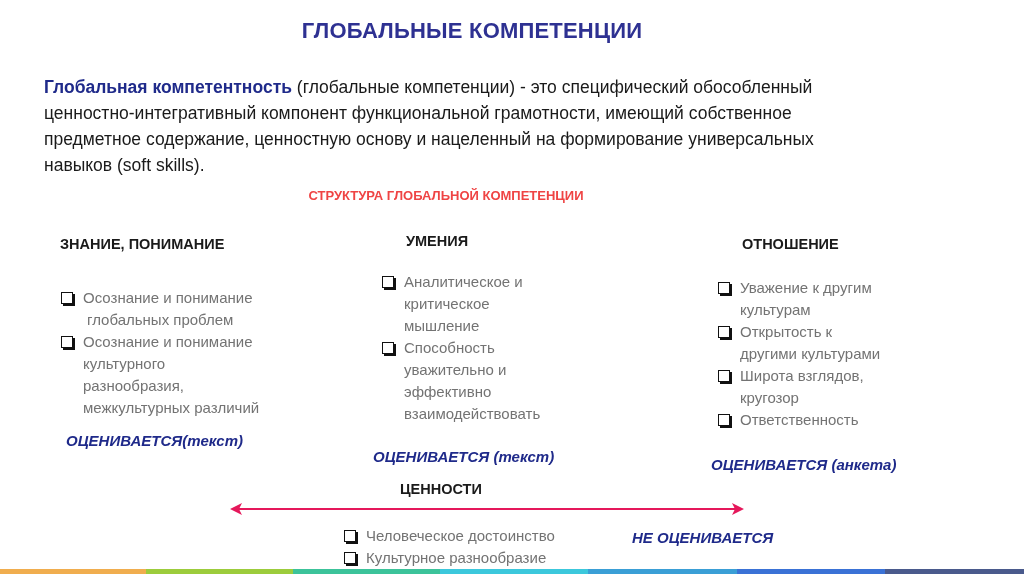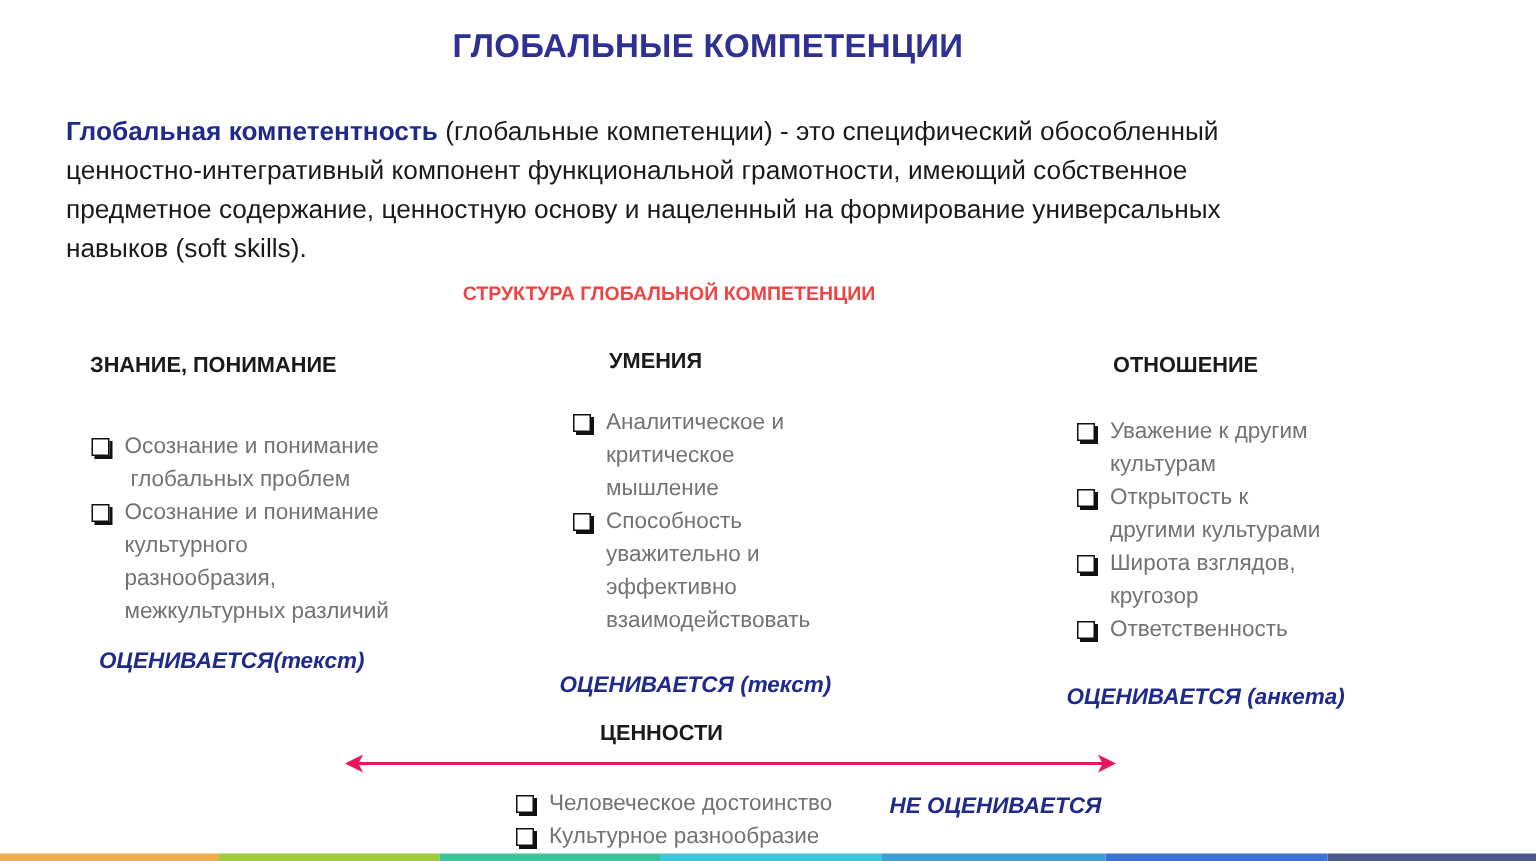--- a/index.html
+++ b/index.html
@@ -119,21 +119,21 @@
 <ul class="abs list" style="left:330px; top:513px; width:280px;">
   <li>
       <span class="box"></span>
       <div>Человеческое достоинство</div>
     </li>
   <li>
       <span class="box"></span>
       <div>Культурное разнообразие</div>
     </li>
 </ul>
-<div class="abs eval" style="left:593px; top:529px;">НЕ ОЦЕНИВАЕТСЯ</div>
+<div class="abs eval" style="left:632px; top:529px;">НЕ ОЦЕНИВАЕТСЯ</div>
 
 <div class="abs bar">
   <div style="width:146px; background:#f0ad4e"></div>
   <div style="width:147px; background:#9ccc3c"></div>
   <div style="width:147px; background:#3cc39a"></div>
   <div style="width:148px; background:#3cc8dc"></div>
   <div style="width:149px; background:#3a9fd6"></div>
   <div style="width:148px; background:#3a72d6"></div>
   <div style="width:139px; background:#4a5a8c"></div>
 </div>

